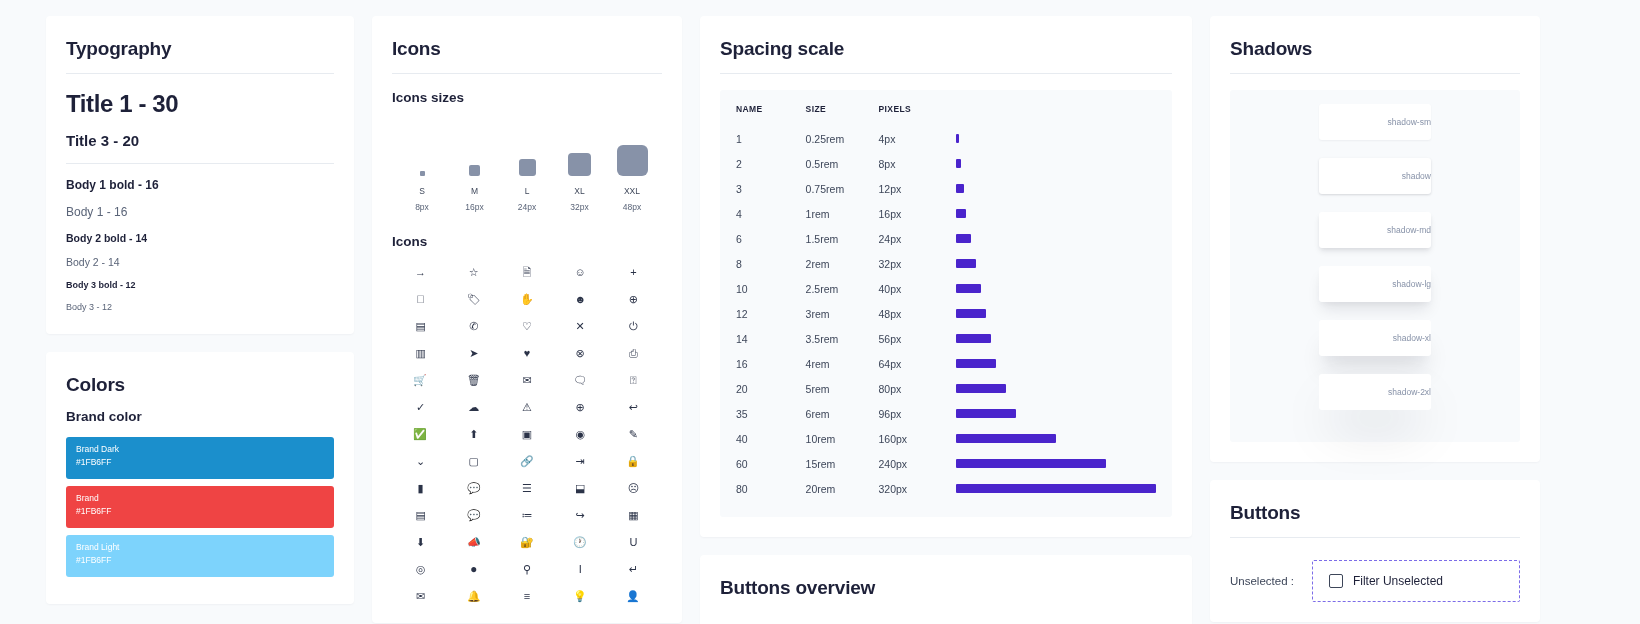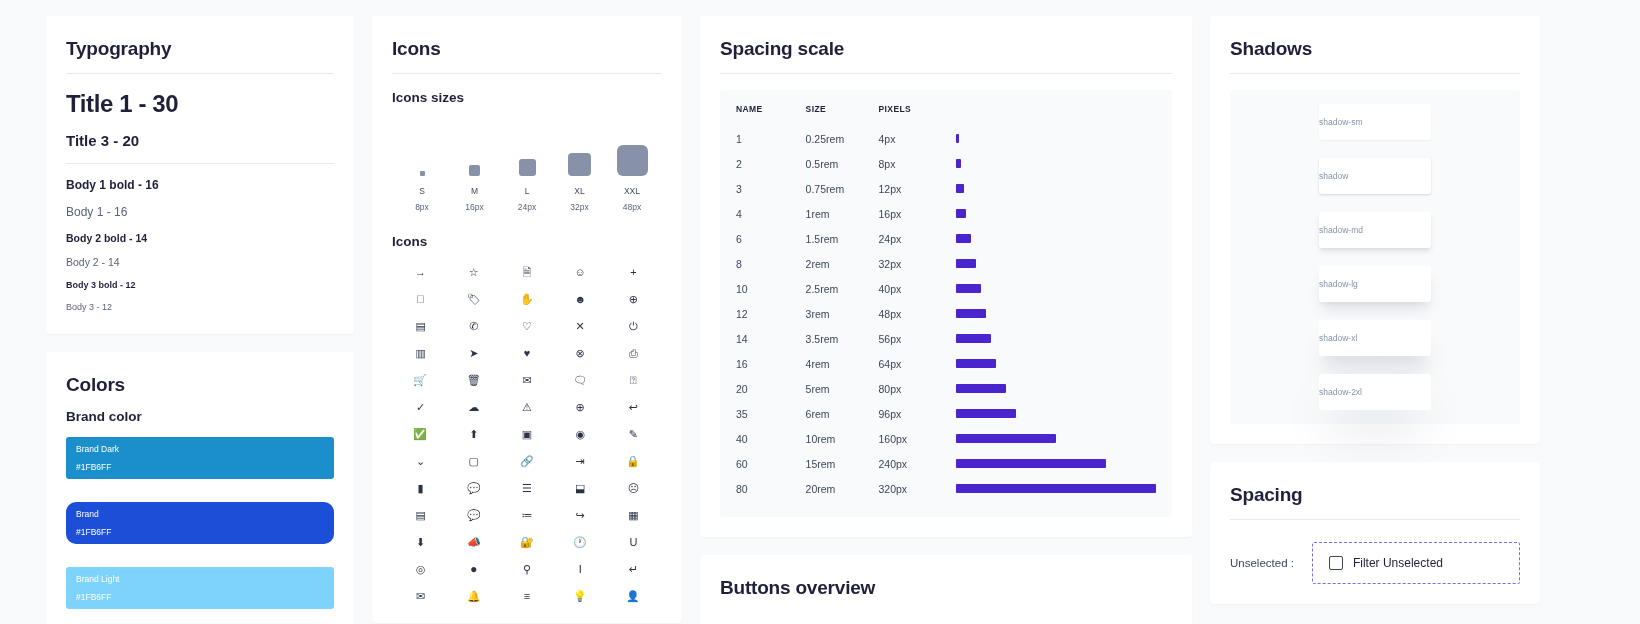--- a/index.html
+++ b/index.html
@@ -54,25 +54,25 @@
   .b2b { font-size: 10.5px; font-weight: bold; margin-bottom: 12px; }
   .b2 { font-size: 10.5px; color: #5a6478; margin-bottom: 12px; }
   .b3b { font-size: 9px; font-weight: bold; margin-bottom: 12px; }
   .b3 { font-size: 9px; color: #5a6478; margin-bottom: 2px; }
 
   
   .sub-title { font-size: 13.5px; font-weight: bold; margin-bottom: 13px; }
   .swatch {
     height: 42px;
     border-radius: 3px;
-    margin-bottom: 23px;
+    margin-bottom: 7px;
     padding: 7px 10px;
     display: flex;
     flex-direction: column;
-    justify-content: space-between;
+    justify-content: flex-start;
     gap: 3px;
   }
   .sw-name { font-size: 8.5px; color: #ffffff; }
   .sw-hex { font-size: 8.5px; color: #ffffff; }
 
   
   .sizes-row {
     display: flex;
     justify-content: space-between;
     align-items: flex-end;
@@ -117,25 +117,25 @@
   
   .shadow-wrap { background: #f8fafc; border-radius: 3px; padding: 14px 0; }
   .shadow-box {
     width: 112px;
     height: 36px;
     margin: 0 auto 18px auto;
     background: #fff;
     border-radius: 3px;
     display: flex;
     align-items: center;
-    justify-content: flex-start;
+    justify-content: flex-end;
     font-size: 8.5px;
     color: #8792a8;
   }
-  .shadow-box:last-child { margin-bottom: 0; }
+  .shadow-box:last-child { margin-bottom: 18px; }
   .sh-sm { box-shadow: 0 1px 2px rgba(16,24,40,.05); }
   .sh-base { box-shadow: 0 1px 3px rgba(16,24,40,.1), 0 1px 2px rgba(16,24,40,.06); }
   .sh-md { box-shadow: 0 4px 6px -1px rgba(16,24,40,.1), 0 2px 4px -1px rgba(16,24,40,.06); }
   .sh-lg { box-shadow: 0 10px 15px -3px rgba(16,24,40,.1), 0 4px 6px -2px rgba(16,24,40,.05); }
   .sh-xl { box-shadow: 0 20px 25px -5px rgba(16,24,40,.1), 0 10px 10px -5px rgba(16,24,40,.04); }
   .sh-2xl { box-shadow: 0 25px 50px -12px rgba(16,24,40,.25); }
 
   
   .cb-row { display: flex; align-items: center; gap: 18px; padding-top: 6px; }
   .cb-label { font-size: 11.5px; color: #3d4659; white-space: nowrap; }
@@ -183,21 +183,21 @@
       </div>
 
       <div class="card">
         <div class="card-title">Colors</div>
         <div class="sub-title">Brand color</div>
         <div id="swatch-list">
             <div class="swatch" style="background: rgb(27, 143, 204);">
               <div class="sw-name">Brand Dark</div>
               <div class="sw-hex">#1FB6FF</div>
             </div>
-            <div class="swatch" style="background: #1d4ed8; border-radius: 10px;">
+            <div class="swatch" style="background: #ef4444;">
               <div class="sw-name">Brand</div>
               <div class="sw-hex">#1FB6FF</div>
             </div>
             <div class="swatch" style="background: rgb(125, 211, 252);">
               <div class="sw-name">Brand Light</div>
               <div class="sw-hex">#1FB6FF</div>
             </div>
           </div>
       </div>
 
@@ -481,21 +481,21 @@
             <div class="shadow-box sh-xl">
               <span>shadow-xl</span>
             </div>
             <div class="shadow-box sh-2xl">
               <span>shadow-2xl</span>
             </div>
           </div>
       </div>
 
       <div class="card">
-        <div class="card-title">Spacing</div>
+        <div class="card-title">Buttons</div>
         <div class="rule"></div>
         <div class="cb-row">
           <span class="cb-label">Unselected :</span>
           <div class="cb-frame">
             <span class="cb-box"></span>
             <span class="cb-text">Filter Unselected</span>
           </div>
         </div>
       </div>
     </div>

